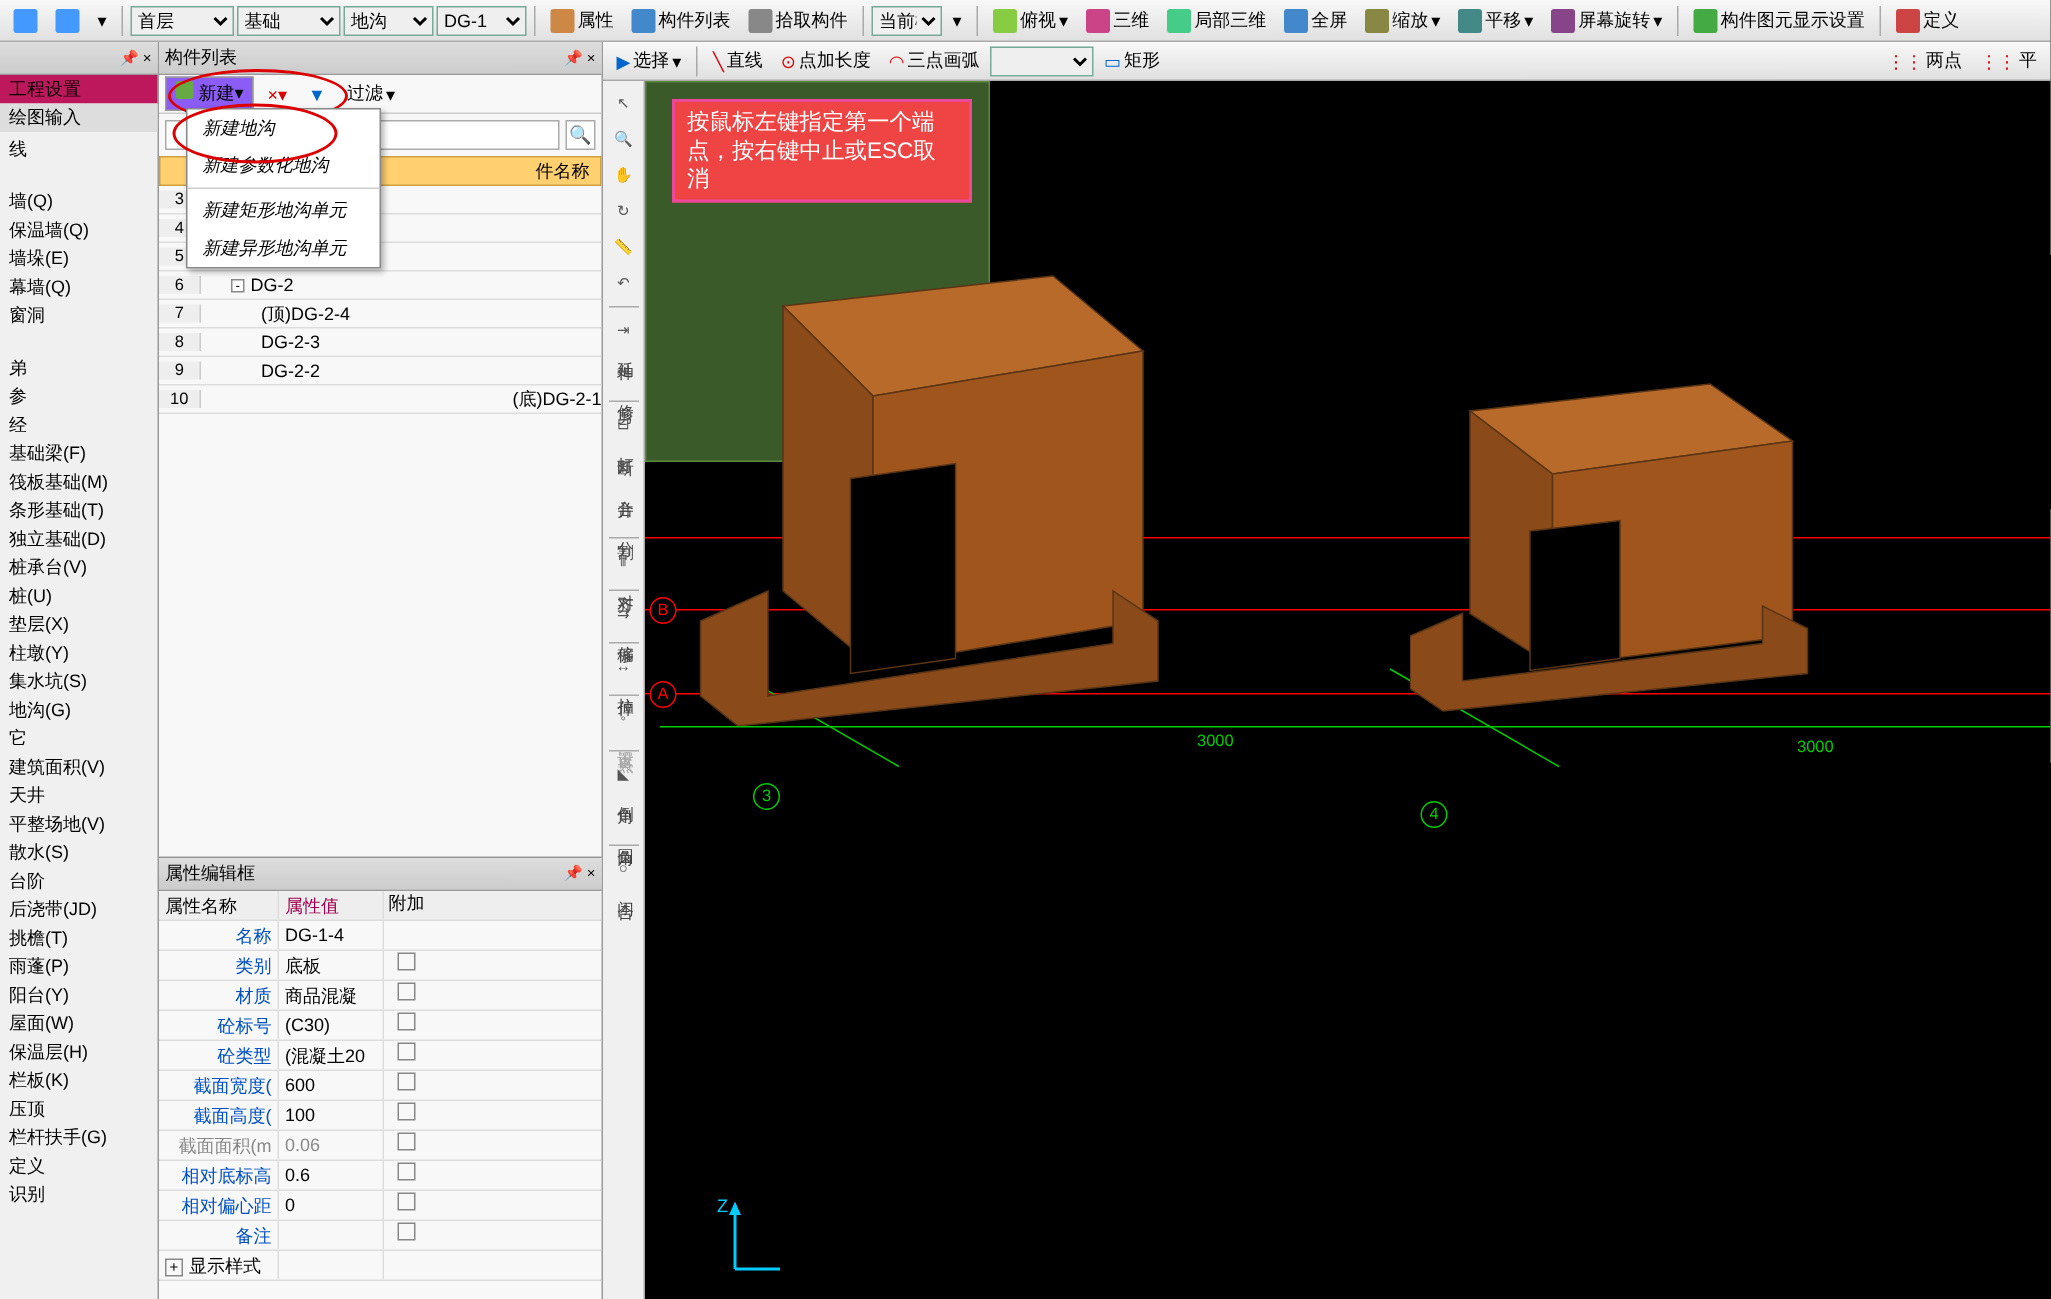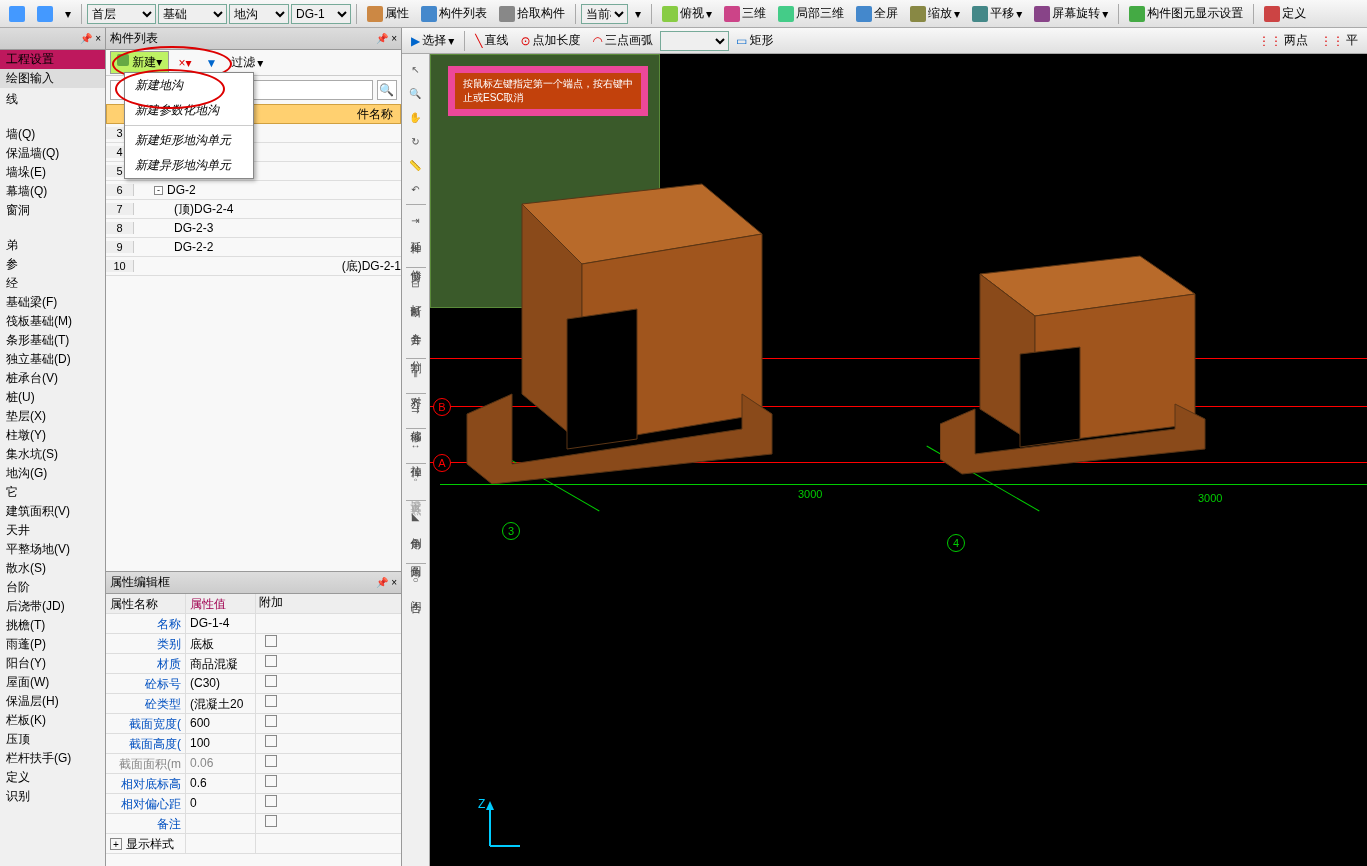--- a/index.html
+++ b/index.html
@@ -15,21 +15,21 @@
 .app-body { display: flex; height: calc(100% - 28px); }
 
 .left-panel { width: 106px; background: #f0f0f0; border-right: 1px solid #999; display: flex; flex-direction: column; }
 .panel-hdr { height: 22px; background: linear-gradient(#ddd,#ccc); border-bottom: 1px solid #999; display: flex; align-items: center; justify-content: space-between; padding: 0 4px; font-size: 12px; }
 .pin { font-size: 10px; cursor: pointer; }
 .left-tree { flex: 1; overflow: auto; padding: 2px 0; }
 .tree-item { padding: 1px 4px 1px 6px; font-size: 12px; cursor: pointer; white-space: nowrap; }
 
 .mid-panel { width: 296px; background: #f8f8f8; border-right: 1px solid #999; display: flex; flex-direction: column; }
 .mid-tb { height: 26px; border-bottom: 1px solid #ccc; display: flex; align-items: center; padding: 0 4px; gap: 4px; position: relative; }
-.dropdown-btn { padding: 2px 6px; border: 1px solid #999; background: #bef264; cursor: pointer; }
+.dropdown-btn { padding: 2px 6px; border: 1px solid #999; background: #8b5cf6; cursor: pointer; }
 .ellipse { position: absolute; border: 2px solid #d00; border-radius: 50%; pointer-events: none; }
 .search-bar { height: 28px; display: flex; align-items: center; padding: 2px 4px; gap: 4px; }
 .search-in { flex: 1; height: 20px; border: 1px solid #aaa; padding: 0 4px; }
 .search-ico { width: 20px; height: 20px; border: 1px solid #aaa; background: #fff; display: flex; align-items: center; justify-content: center; cursor: pointer; color: #06c; }
 
 .popup-menu { position: absolute; left: 124px; top: 72px; width: 130px; background: #fff; border: 1px solid #888; box-shadow: 2px 2px 4px rgba(0,0,0,0.3); z-index: 100; }
 .popup-item { padding: 4px 10px; cursor: pointer; font-size: 12px; font-style: italic; }
 .popup-sep { height: 1px; background: #ccc; margin: 2px 0; }
 
 .comp-list { flex: 0 0 auto; }
@@ -53,21 +53,21 @@
 .expand { width: 12px; height: 12px; border: 1px solid #888; display: inline-flex; align-items: center; justify-content: center; margin-right: 4px; font-size: 10px; cursor: pointer; }
 
 .canvas-wrap { flex: 1; display: flex; flex-direction: column; position: relative; }
 .canvas-tb { height: 26px; background: linear-gradient(#f8f8f8,#e0e0e0); border-bottom: 1px solid #aaa; display: flex; align-items: center; padding: 0 4px; gap: 2px; }
 .vtb { position: absolute; left: 0; top: 26px; width: 28px; bottom: 0; background: #f0f0f0; border-right: 1px solid #aaa; display: flex; flex-direction: column; align-items: center; padding-top: 4px; gap: 2px; z-index: 2; }
 .vtb-btn { width: 22px; height: 22px; border: 1px solid transparent; cursor: pointer; display: flex; align-items: center; justify-content: center; font-size: 10px; color: #555; }
 .vtb-lbl { font-size: 11px; color: #444; writing-mode: vertical-rl; text-orientation: upright; letter-spacing: 1px; }
 .vtb-sep { width: 20px; height: 1px; background: #aaa; margin: 2px 0; }
 
 .canvas { position: absolute; left: 28px; top: 26px; right: 0; bottom: 0; background: #000; overflow: hidden; }
-.hint-box { position: absolute; left: 18px; top: 12px; background: #c2410c; color: #fff; padding: 4px 8px; font-size: 10px; border: 7px solid #ec4899; max-width: 200px; }
+.hint-box { position: absolute; left: 18px; top: 12px; background: #ef4444; color: #fff; padding: 4px 8px; font-size: 15px; border: 2px solid #ec4899; max-width: 200px; }
 .green-rect { position: absolute; left: 0; top: 0; width: 230px; height: 254px; background: #3a5a2a; border: 1px solid #5a8a3a; }
 
 .grid-line-r { position: absolute; height: 1px; background: #f00; }
 .grid-line-g { position: absolute; height: 1px; background: #0c0; }
 .axis-lbl { position: absolute; width: 18px; height: 18px; border: 1px solid #f00; border-radius: 50%; color: #f00; font-size: 11px; display: flex; align-items: center; justify-content: center; background: #000; }
 .axis-lbl.g { border-color: #0c0; color: #0c0; }
 .dim-txt { position: absolute; color: #0c0; font-size: 11px; }
 
 .block3d { position: absolute; }
 .coord { position: absolute; left: 40px; bottom: 10px; }

